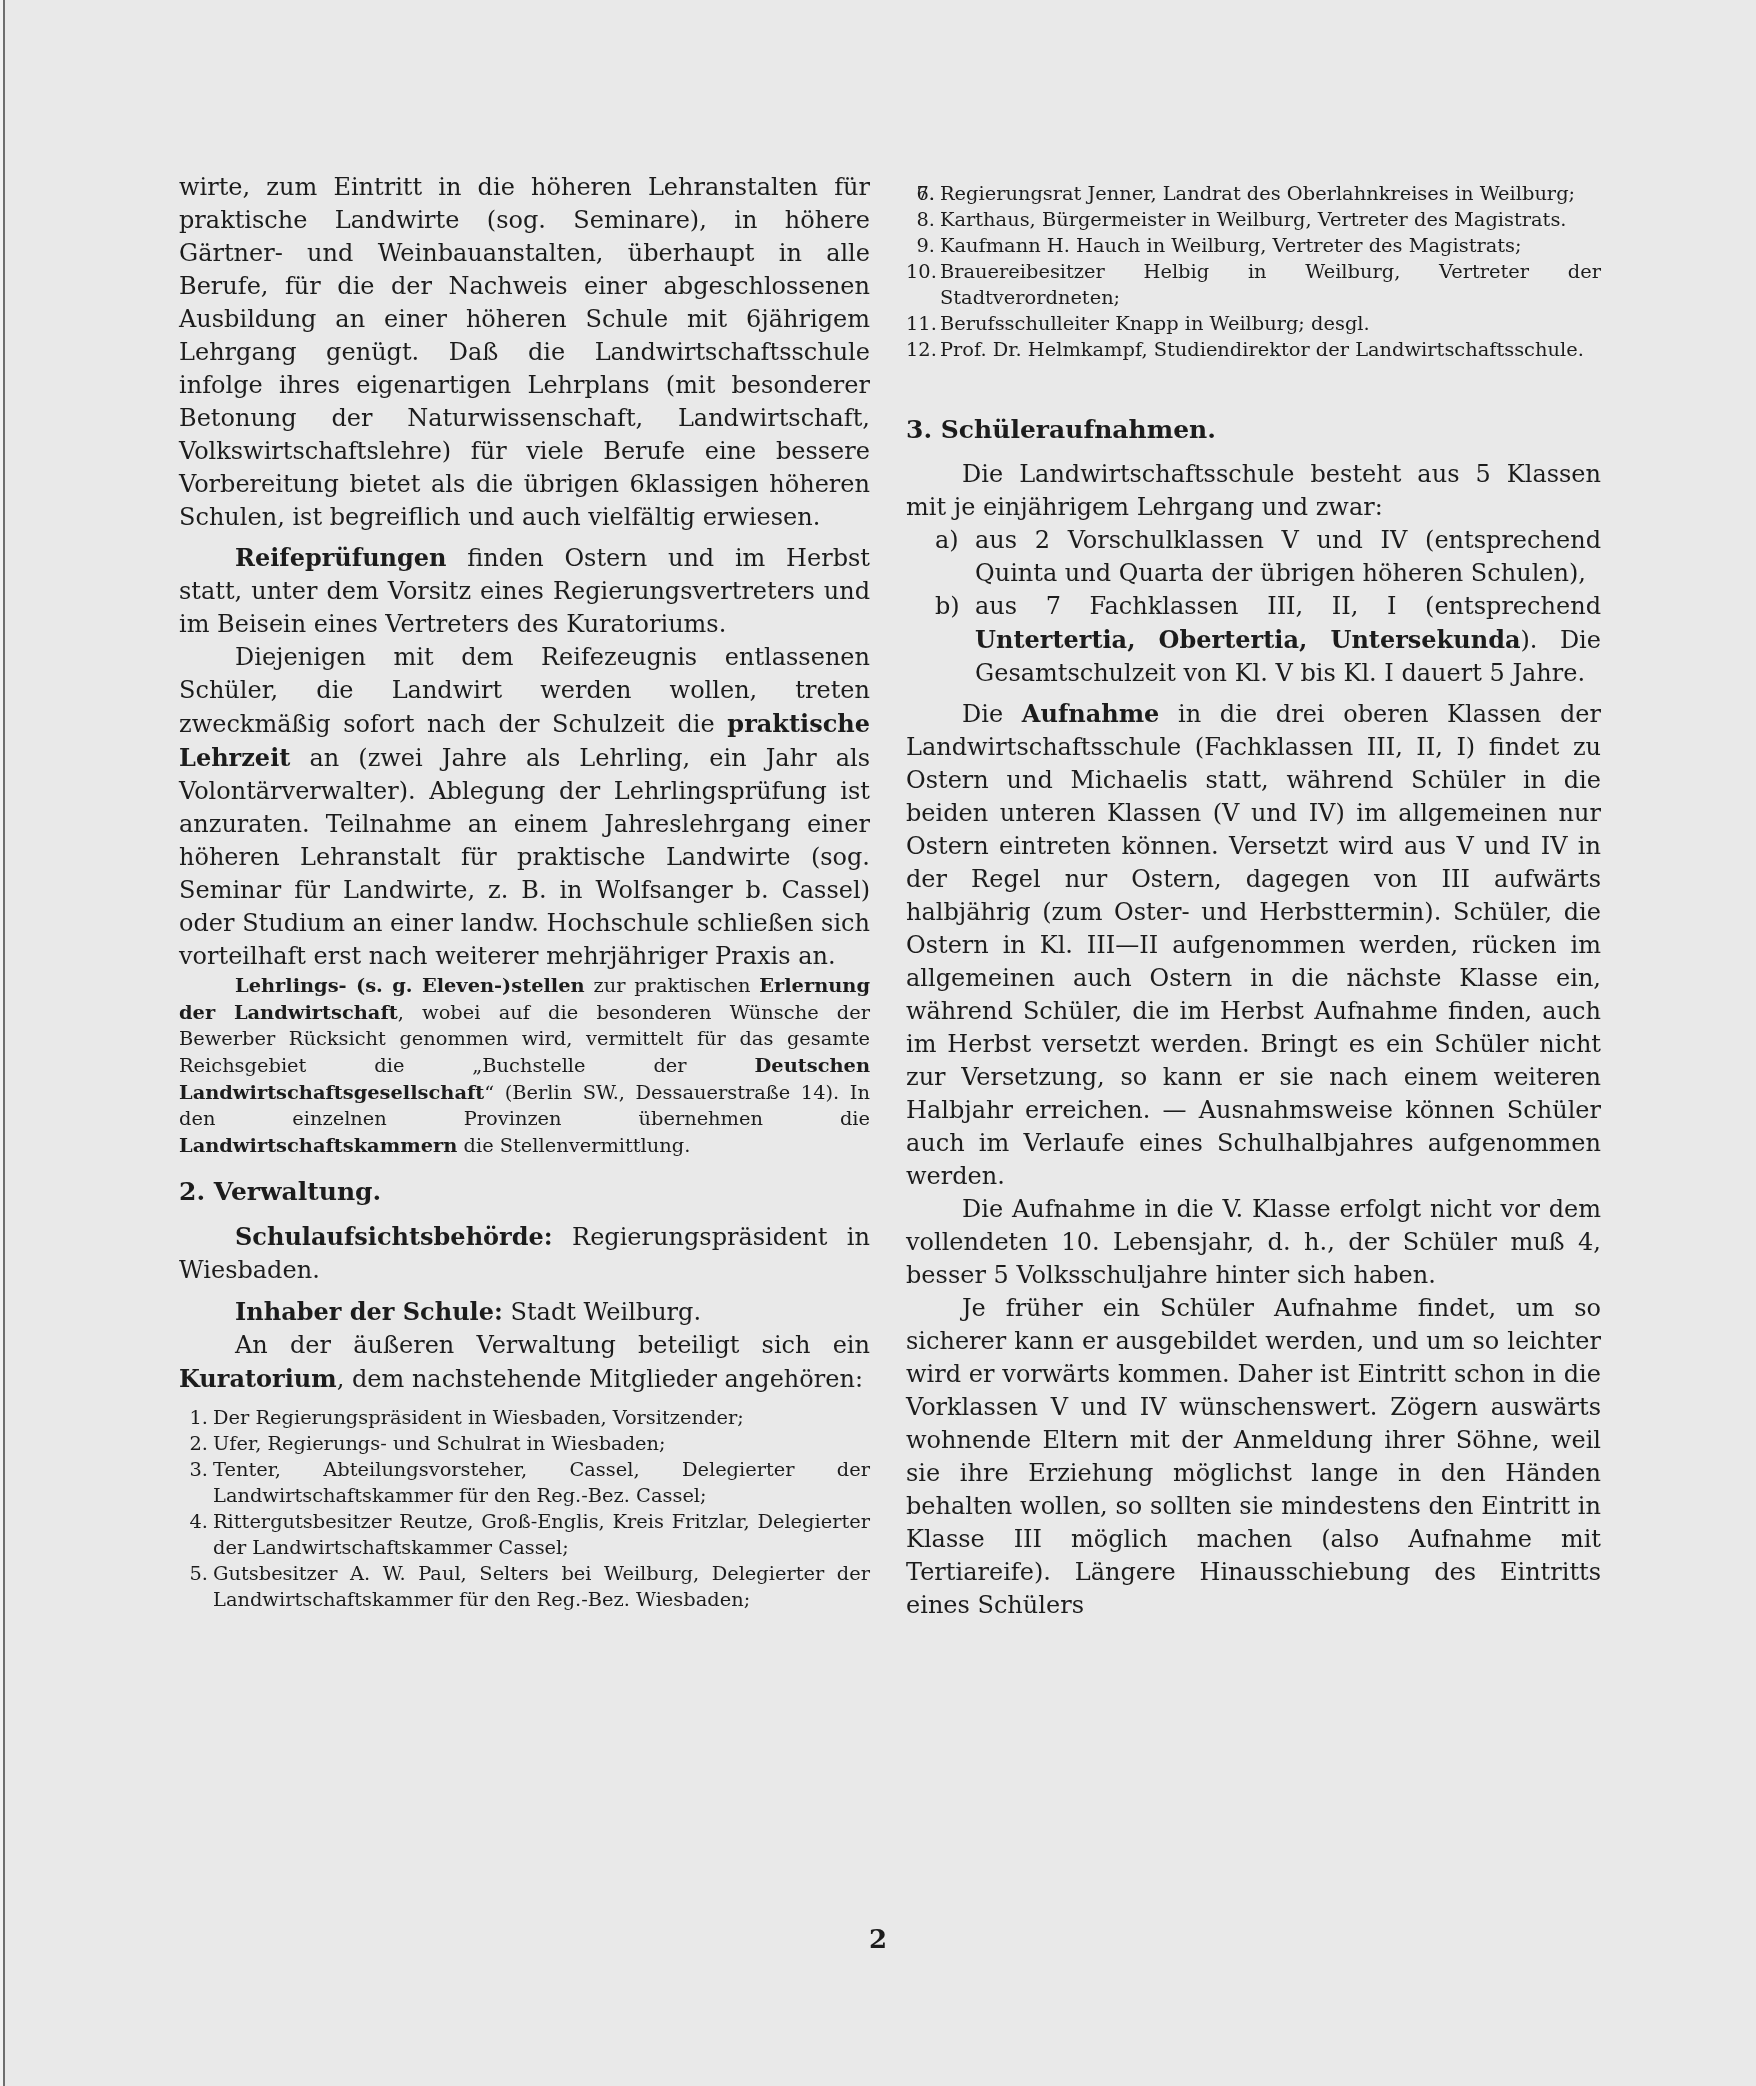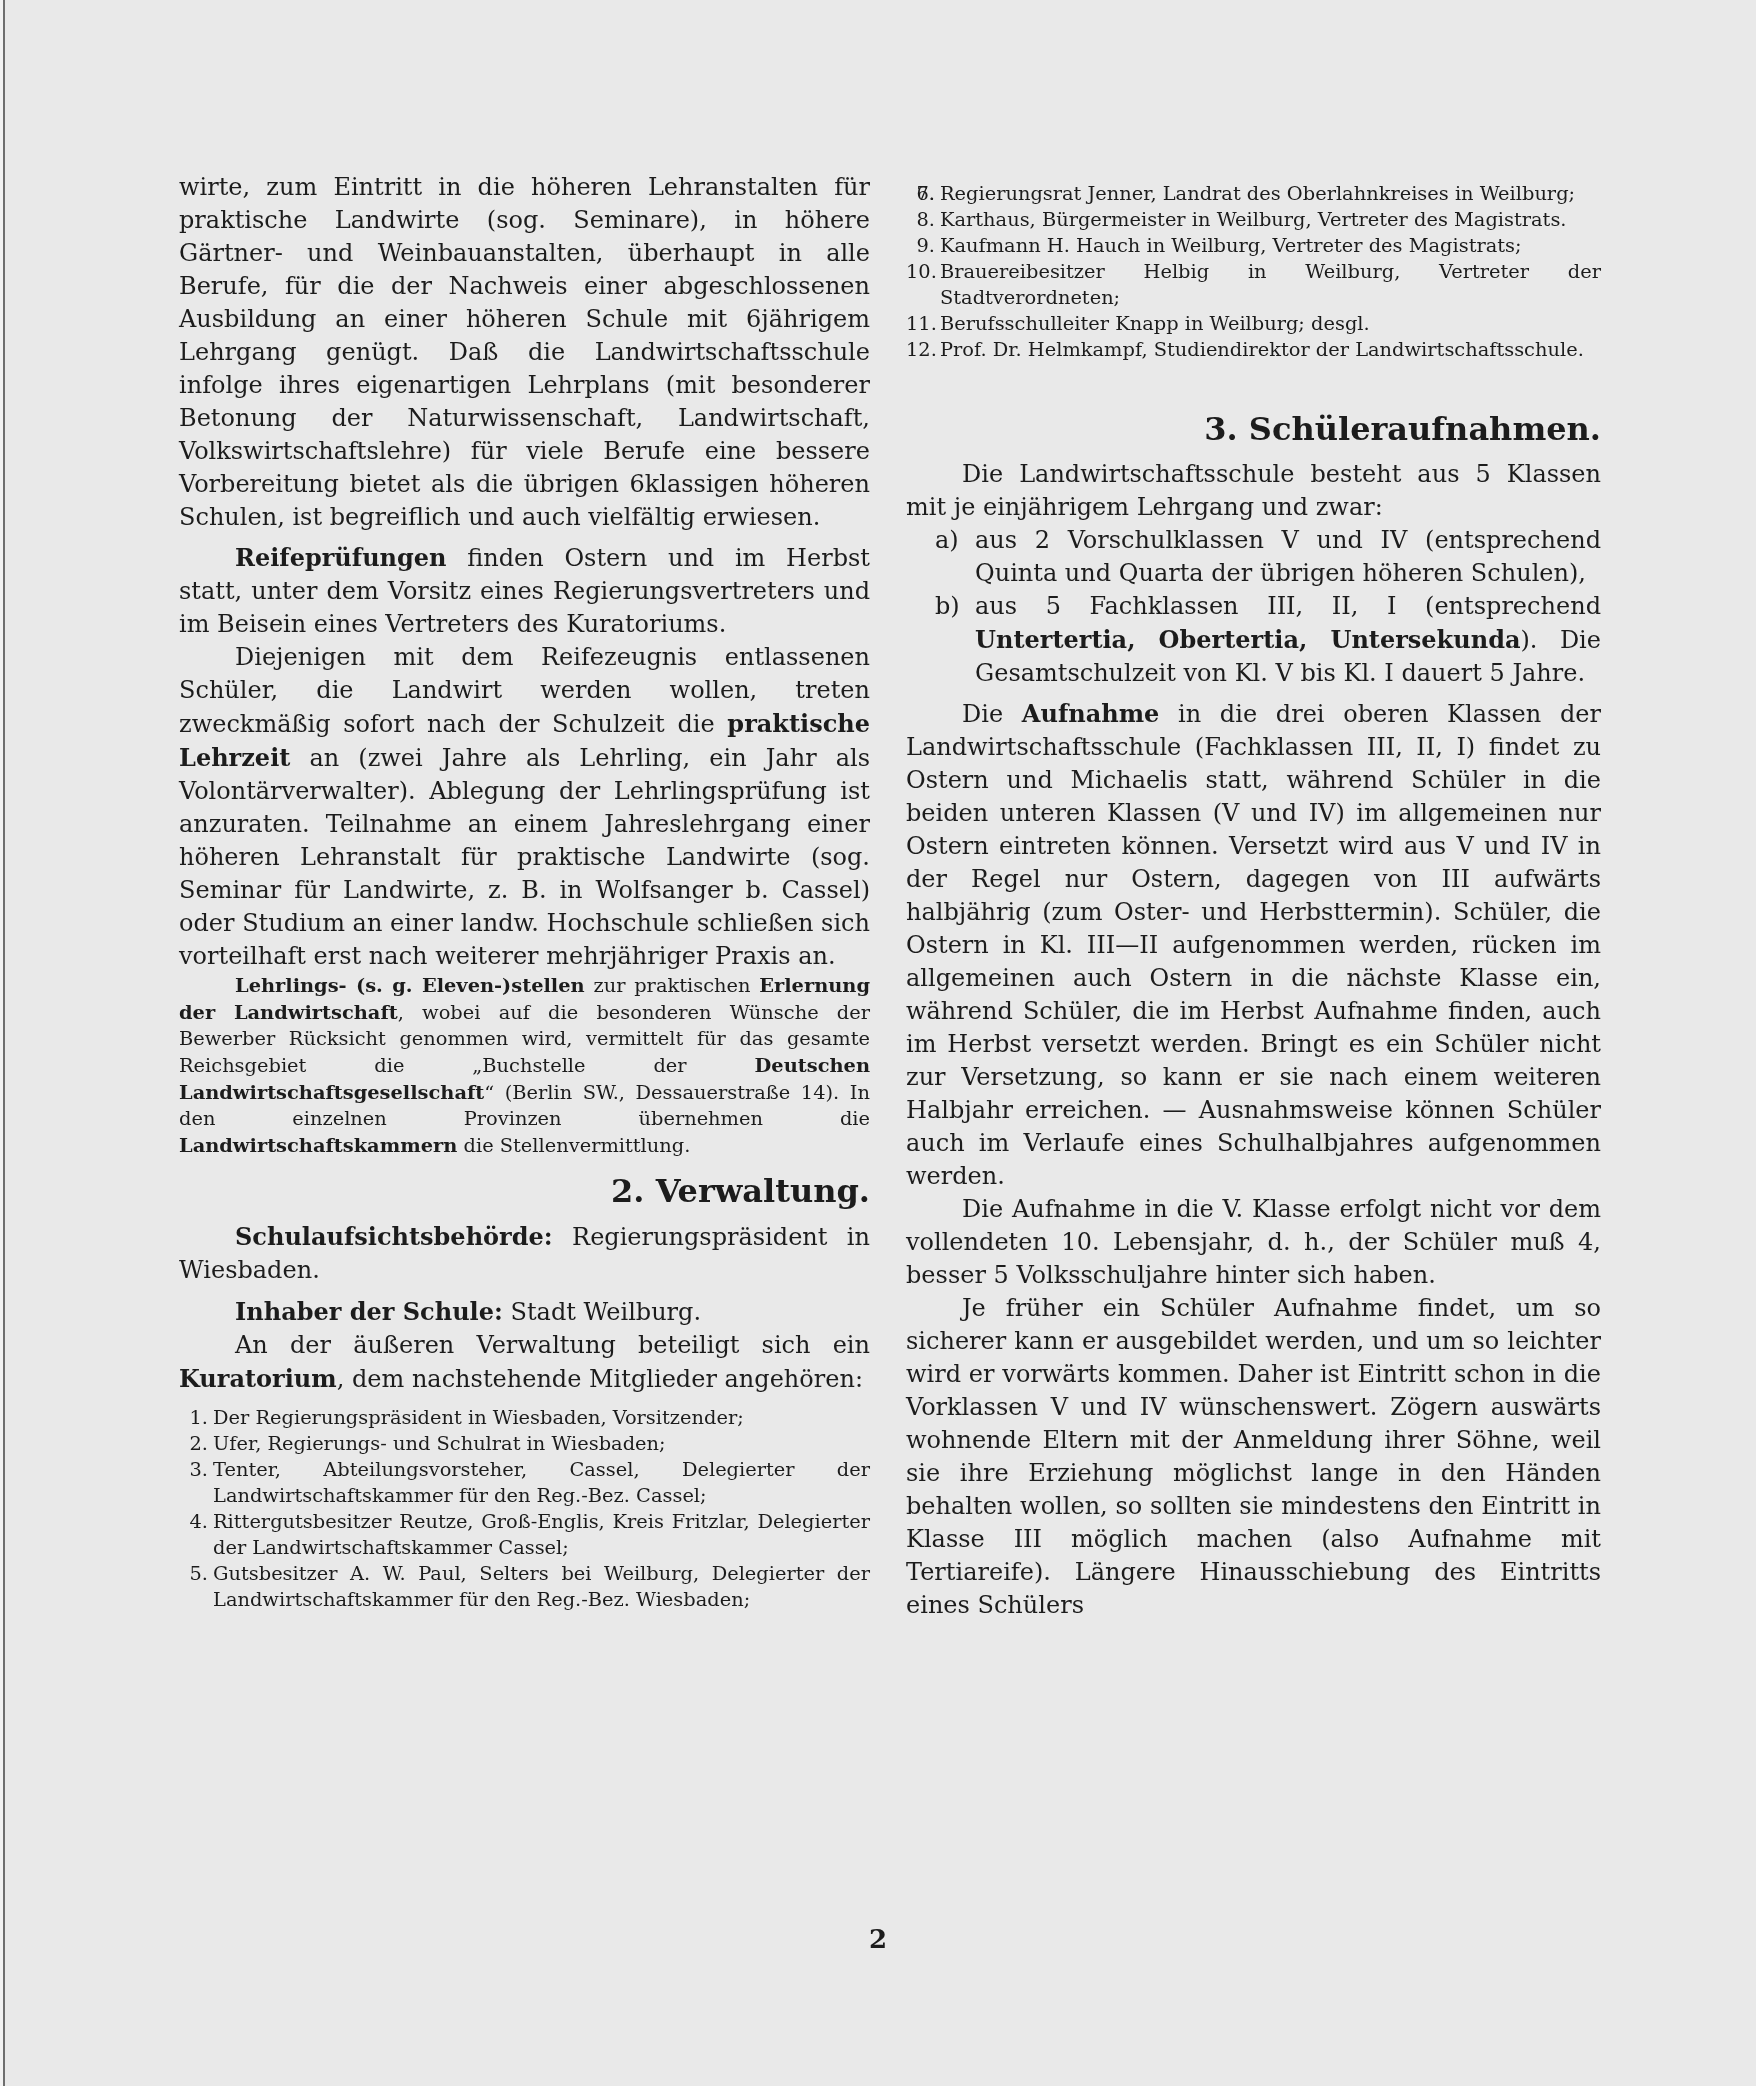--- a/index.html
+++ b/index.html
@@ -23,21 +23,21 @@
     font-size: 24px; line-height: 33px;
     text-align: justify;
   }
   .col-left { left: 179px; width: 691px; }
   .col-right { left: 906px; width: 695px; }
   p { margin: 0; }
   .indent { text-indent: 56px; }
   .bold { font-weight: bold; }
   .small { font-size: 19.4px; line-height: 26.6px; }
   .section-heading {
-    text-align: right; font-weight: bold; font-size: 32px;
+    text-align: left; font-weight: bold; font-size: 25px;
     margin: 16px 0 11.5px 0;
   }
   ol.members { list-style: none; margin: 0; padding: 0; }
   ol.members li {
     position: relative; padding-left: 34px;
     font-size: 19.4px; line-height: 26px; text-align: justify;
   }
   ol.members li .num {
     position: absolute; left: 0; top: 0; width: 29px; text-align: right;
   }
@@ -107,21 +107,21 @@
   <div class="section-heading" style="margin-top:50px;">3. Schüleraufnahmen.</div>
 
   <p class="indent">Die Landwirtschaftsschule besteht aus 5 Klassen mit je einjährigem Lehrgang und zwar:</p>
 
   <div class="sub-item">
     <span class="sub-label">a)</span>
     <span>aus 2 Vorschulklassen V und IV (entsprechend Quinta und Quarta der übrigen höheren Schulen),</span>
   </div>
   <div class="sub-item">
     <span class="sub-label">b)</span>
-    <span>aus 5 Fachklassen III, II, I (entsprechend </span><span class="bold">Untertertia, Obertertia, Untersekunda</span><span>). Die Gesamtschulzeit von Kl. V bis Kl. I dauert 5 Jahre.</span>
+    <span>aus 7 Fachklassen III, II, I (entsprechend </span><span class="bold">Untertertia, Obertertia, Untersekunda</span><span>). Die Gesamtschulzeit von Kl. V bis Kl. I dauert 5 Jahre.</span>
   </div>
 
   <p class="indent" style="margin-top:7.2px;">
     <span>Die </span><span class="bold">Aufnahme</span><span> in die drei oberen Klassen der Landwirtschaftsschule (Fachklassen III, II, I) findet zu Ostern und Michaelis statt, während Schüler in die beiden unteren Klassen (V und IV) im allgemeinen nur Ostern eintreten können. Versetzt wird aus V und IV in der Regel nur Ostern, dagegen von III aufwärts halbjährig (zum Oster- und Herbsttermin). Schüler, die Ostern in Kl. III—II aufgenommen werden, rücken im allgemeinen auch Ostern in die nächste Klasse ein, während Schüler, die im Herbst Aufnahme finden, auch im Herbst versetzt werden. Bringt es ein Schüler nicht zur Versetzung, so kann er sie nach einem weiteren Halbjahr erreichen. — Ausnahmsweise können Schüler auch im Verlaufe eines Schulhalbjahres aufgenommen werden.</span>
   </p>
 
   <p class="indent">Die Aufnahme in die V. Klasse erfolgt nicht vor dem vollendeten 10. Lebensjahr, d. h., der Schüler muß 4, besser 5 Volksschuljahre hinter sich haben.</p>
 
   <p class="indent">Je früher ein Schüler Aufnahme findet, um so sicherer kann er ausgebildet werden, und um so leichter wird er vorwärts kommen. Daher ist Eintritt schon in die Vorklassen V und IV wünschenswert. Zögern auswärts wohnende Eltern mit der Anmeldung ihrer Söhne, weil sie ihre Erziehung möglichst lange in den Händen behalten wollen, so sollten sie mindestens den Eintritt in Klasse III möglich machen (also Aufnahme mit Tertiareife). Längere Hinausschiebung des Eintritts eines Schülers</p>
 </div>

